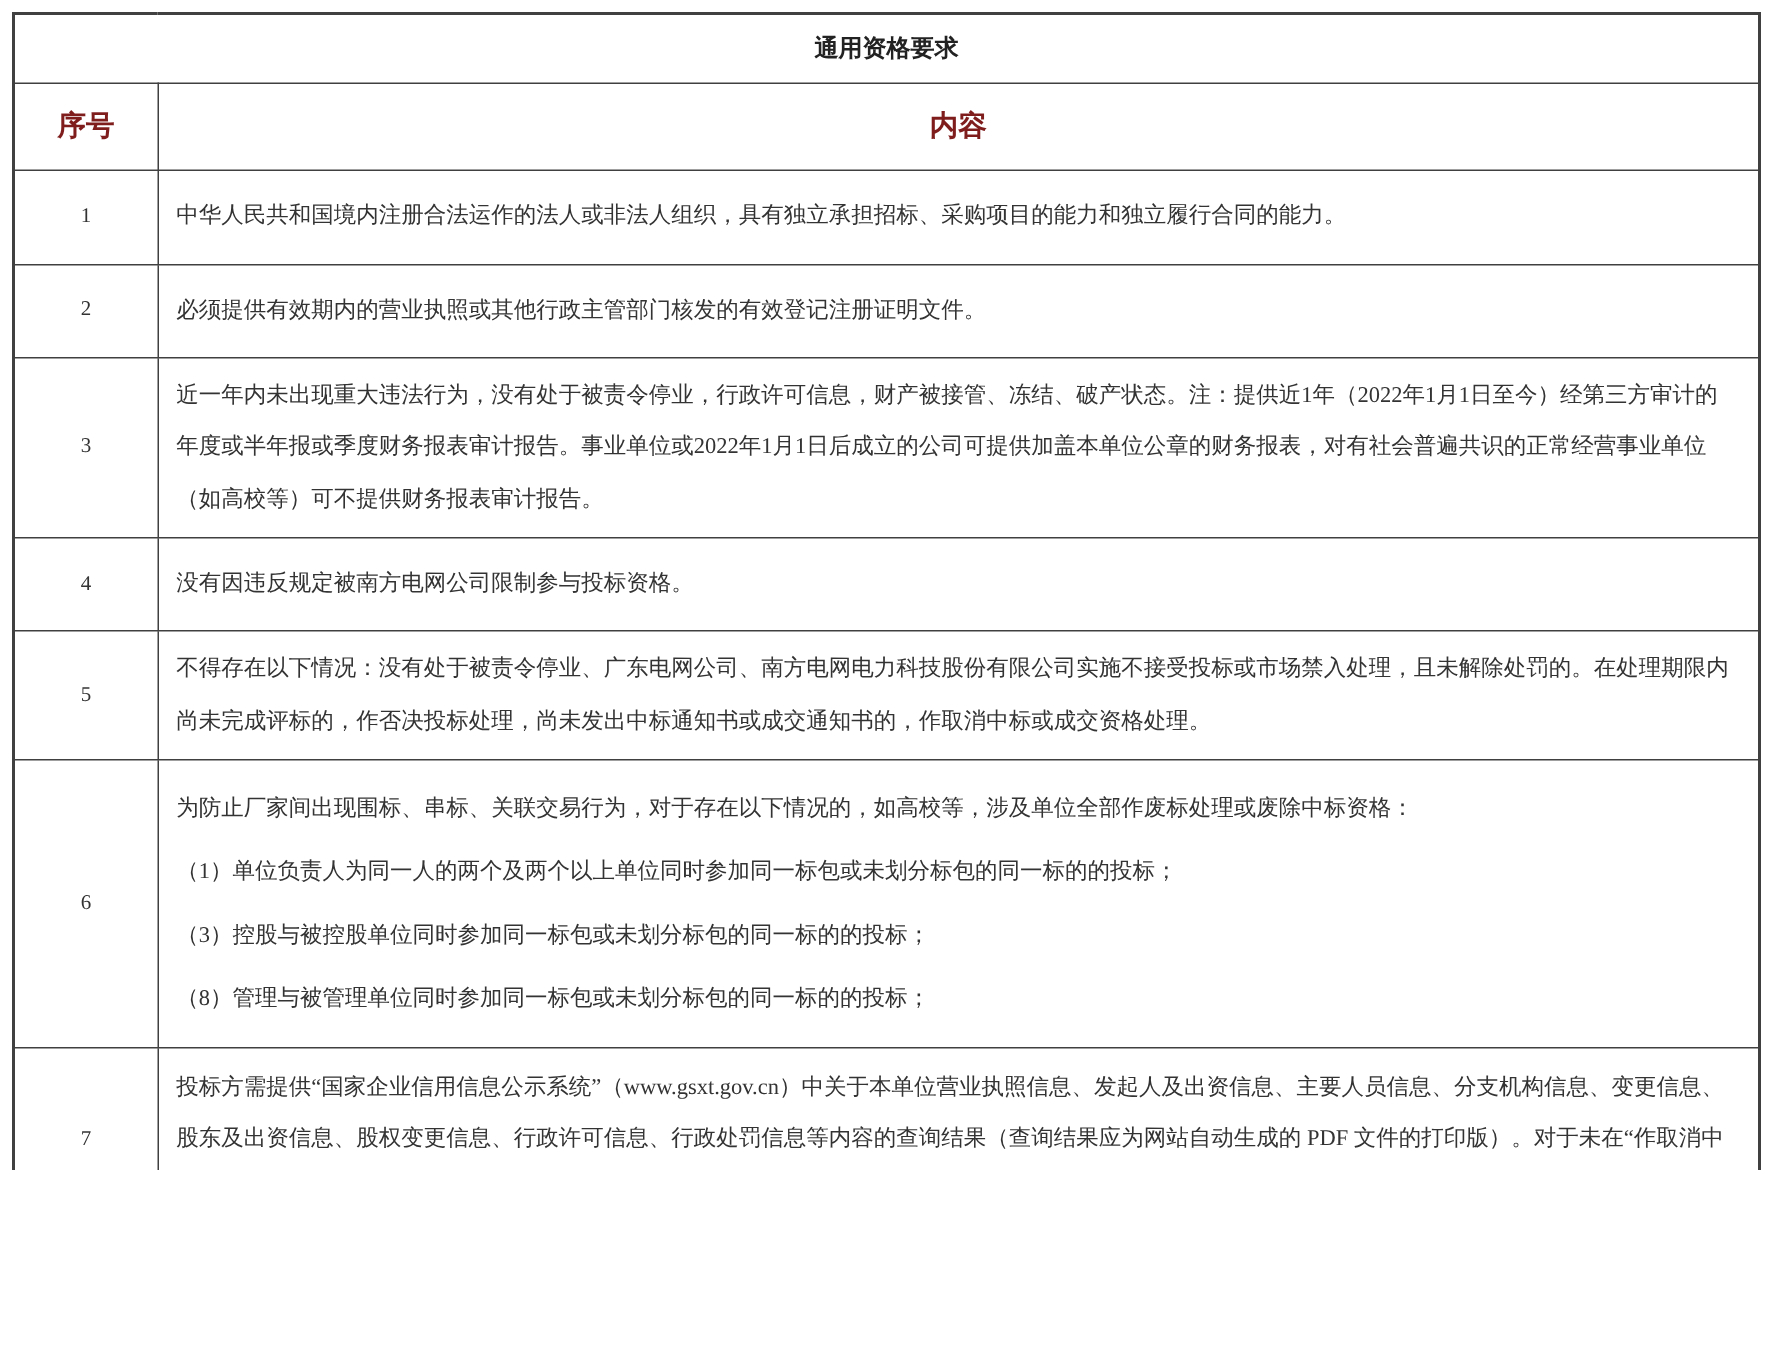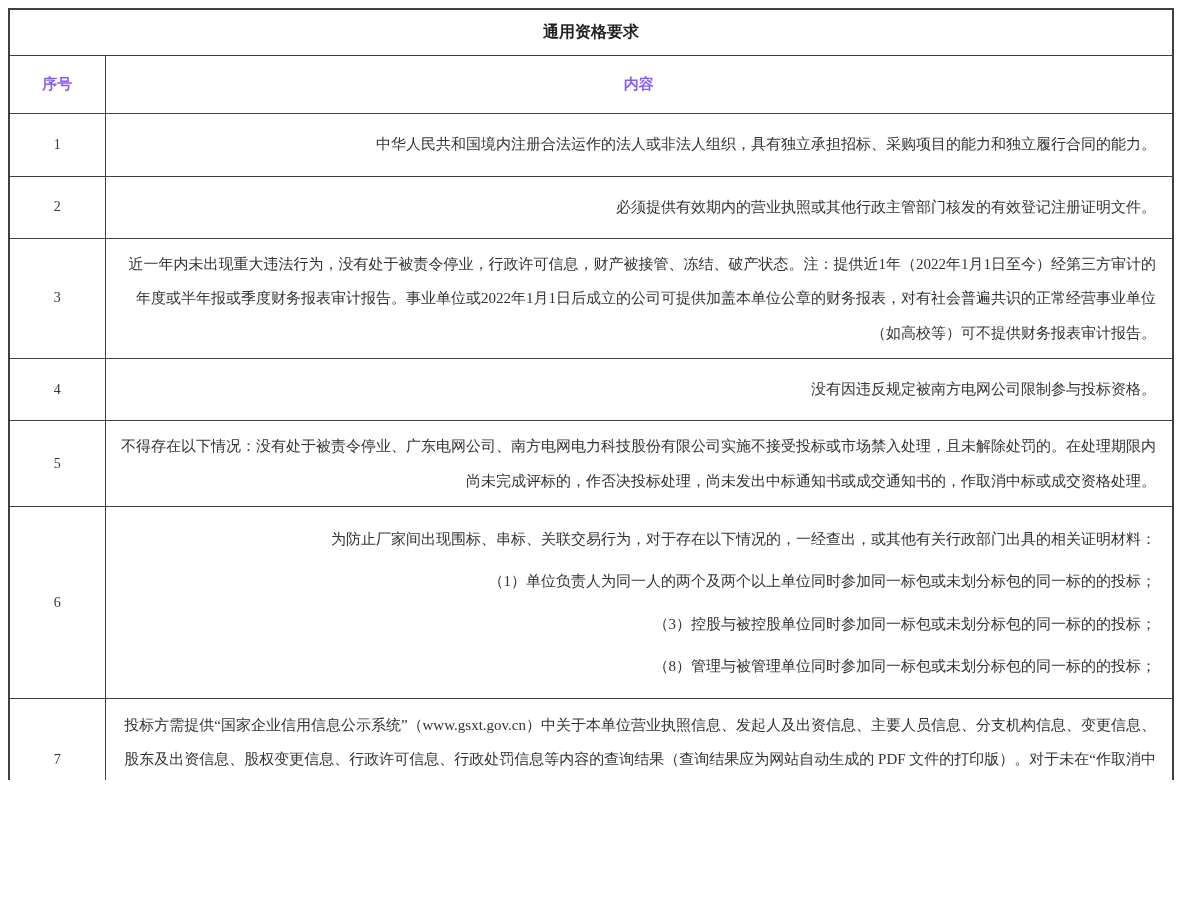--- a/index.html
+++ b/index.html
@@ -31,40 +31,39 @@
   col.col-num { width: 96px; }
   tr.title-row th {
     height: 46px;
     font-size: 16px;
     font-weight: bold;
     text-align: center;
     color: #222222;
   }
   tr.header-row th {
     height: 58px;
-    font-size: 15px;
+    font-size: 19px;
     font-weight: bold;
     text-align: center;
-    color: #8b5cf6;
+    color: #7f1d1d;
   }
   td.num-cell {
     text-align: center;
     font-size: 14px;
     color: #333333;
   }
   td.content-cell {
     padding: 8px 16px 8px 12px;
     font-size: 15px;
     line-height: 2.3;
     text-align: left;
     color: #333333;
   }
   td.content-cell p {
     margin: 8px 0;
-    text-align: right;
   }
   td.content-cell p:first-child { margin-top: 0; }
   td.content-cell p:last-child { margin-bottom: 0; }
 </style>
 </head>
 <body>
 
 <div class="page">
   <table class="qual-table">
     <colgroup>
@@ -107,21 +106,21 @@
         </tr>
         <tr style="height: 86px;">
           <td class="num-cell">5</td>
           <td class="content-cell">
             <p>不得存在以下情况：没有处于被责令停业、广东电网公司、南方电网电力科技股份有限公司实施不接受投标或市场禁入处理，且未解除处罚的。在处理期限内尚未完成评标的，作否决投标处理，尚未发出中标通知书或成交通知书的，作取消中标或成交资格处理。</p>
           </td>
         </tr>
         <tr style="height: 192px;">
           <td class="num-cell">6</td>
           <td class="content-cell">
-            <p>为防止厂家间出现围标、串标、关联交易行为，对于存在以下情况的，一经查出，或其他有关行政部门出具的相关证明材料：</p>
+            <p>为防止厂家间出现围标、串标、关联交易行为，对于存在以下情况的，如高校等，涉及单位全部作废标处理或废除中标资格：</p>
             <p>（1）单位负责人为同一人的两个及两个以上单位同时参加同一标包或未划分标包的同一标的的投标；</p>
             <p>（3）控股与被控股单位同时参加同一标包或未划分标包的同一标的的投标；</p>
             <p>（8）管理与被管理单位同时参加同一标包或未划分标包的同一标的的投标；</p>
           </td>
         </tr>
         <tr style="height: 122px;">
           <td class="num-cell">7</td>
           <td class="content-cell">
             <p>投标方需提供“国家企业信用信息公示系统”（www.gsxt.gov.cn）中关于本单位营业执照信息、发起人及出资信息、主要人员信息、分支机构信息、变更信息、股东及出资信息、股权变更信息、行政许可信息、行政处罚信息等内容的查询结果（查询结果应为网站自动生成的 PDF 文件的打印版）。对于未在“作取消中标或成交资格处理”进行相关信息公示的事业单位或涉密性质单位，可提供“信用中国”（www.creditchina.gov.cn）或其他有关行政部门出具的相关证明材料。</p>
           </td>

